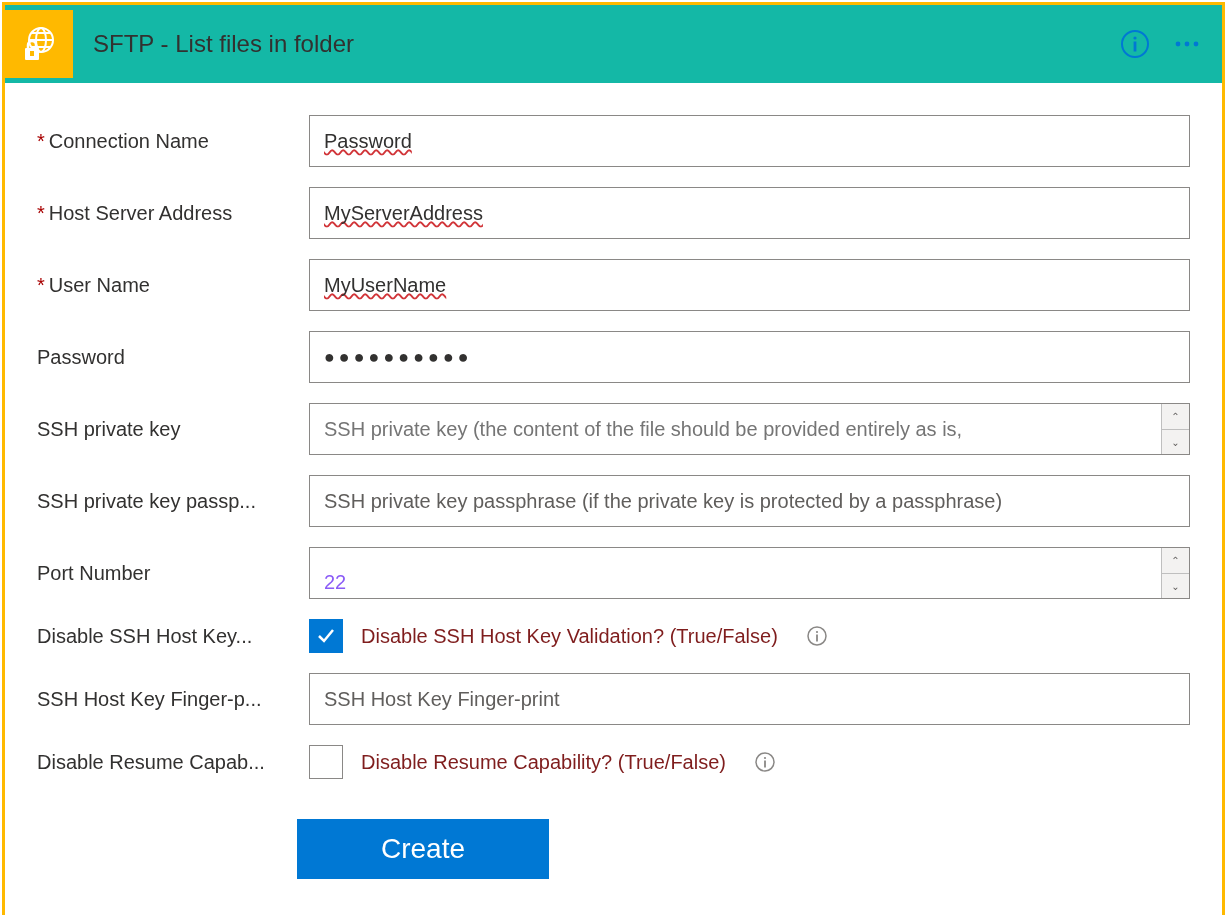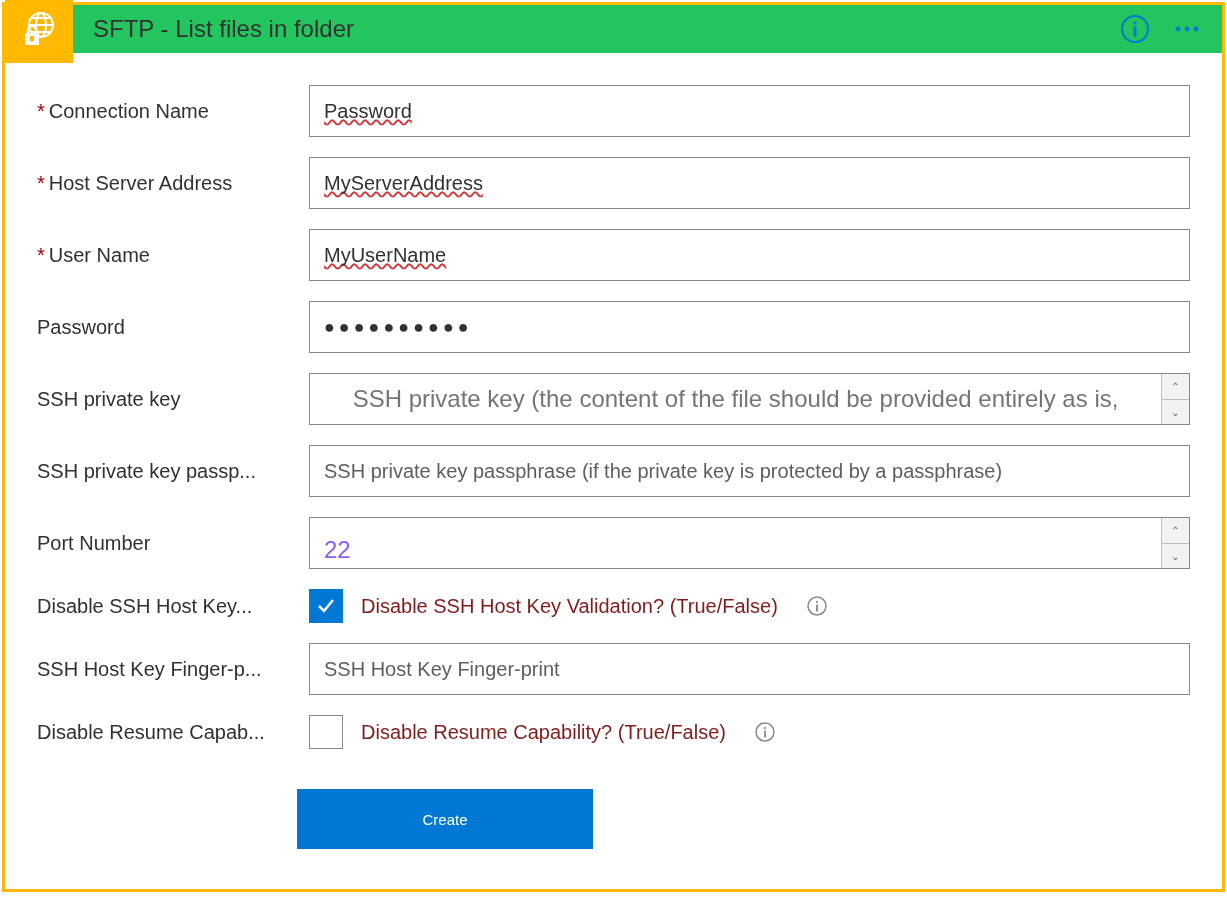--- a/index.html
+++ b/index.html
@@ -10,22 +10,22 @@
     color: #323130;
     background: #fff;
     padding: 0;
   }
   .card {
     width: 1223px;
     margin: 2px;
     border: 3px solid #ffb900;
   }
   .header {
-    height: 48px;
-    background: #22c55e;
+    height: 78px;
+    background: #14b8a6;
     display: flex;
     align-items: center;
   }
   .icon-box {
     width: 68px;
     height: 68px;
     background: #ffb900;
     display: flex;
     align-items: center;
     justify-content: center;
@@ -82,25 +82,24 @@
     height: 52px;
     display:flex;
     align-items:stretch;
     padding:0;
   }
   .spinner-input {
     flex:1 1 auto;
     border:none;
     outline:none;
     font-family:inherit;
-    font-size:24px;
+    font-size:20px;
     color:#605e5c;
     padding:0 14px;
     background:transparent;
-    text-align:center;
   }
   .spinner-input.val { color:#8b5cf6; display:flex; align-items:flex-end; padding-bottom:4px; }
   .spinner-btns {
     width: 28px;
     flex:0 0 auto;
     display:flex;
     flex-direction:column;
     border-left:1px solid #bfbfbf;
     background:#f3f2f1;
   }
@@ -134,26 +133,26 @@
     cursor:pointer;
   }
   .actions {
     display:flex;
     justify-content:flex-start;
     gap: 20px;
     margin-top: 40px;
     margin-left: 260px;
   }
   .btn {
-    width: 296px;
+    width: 252px;
     height: 60px;
     display:flex;
     align-items:center;
     justify-content:center;
-    font-size:15px;
+    font-size:28px;
     border:none;
     cursor:pointer;
   }
   .btn-primary { background:#0078d4; color:#fff; }
   .btn-default { background:#f3f2f1; color:#323130; }
 </style>
 </head>
 <body>
 
 <div class="card">

